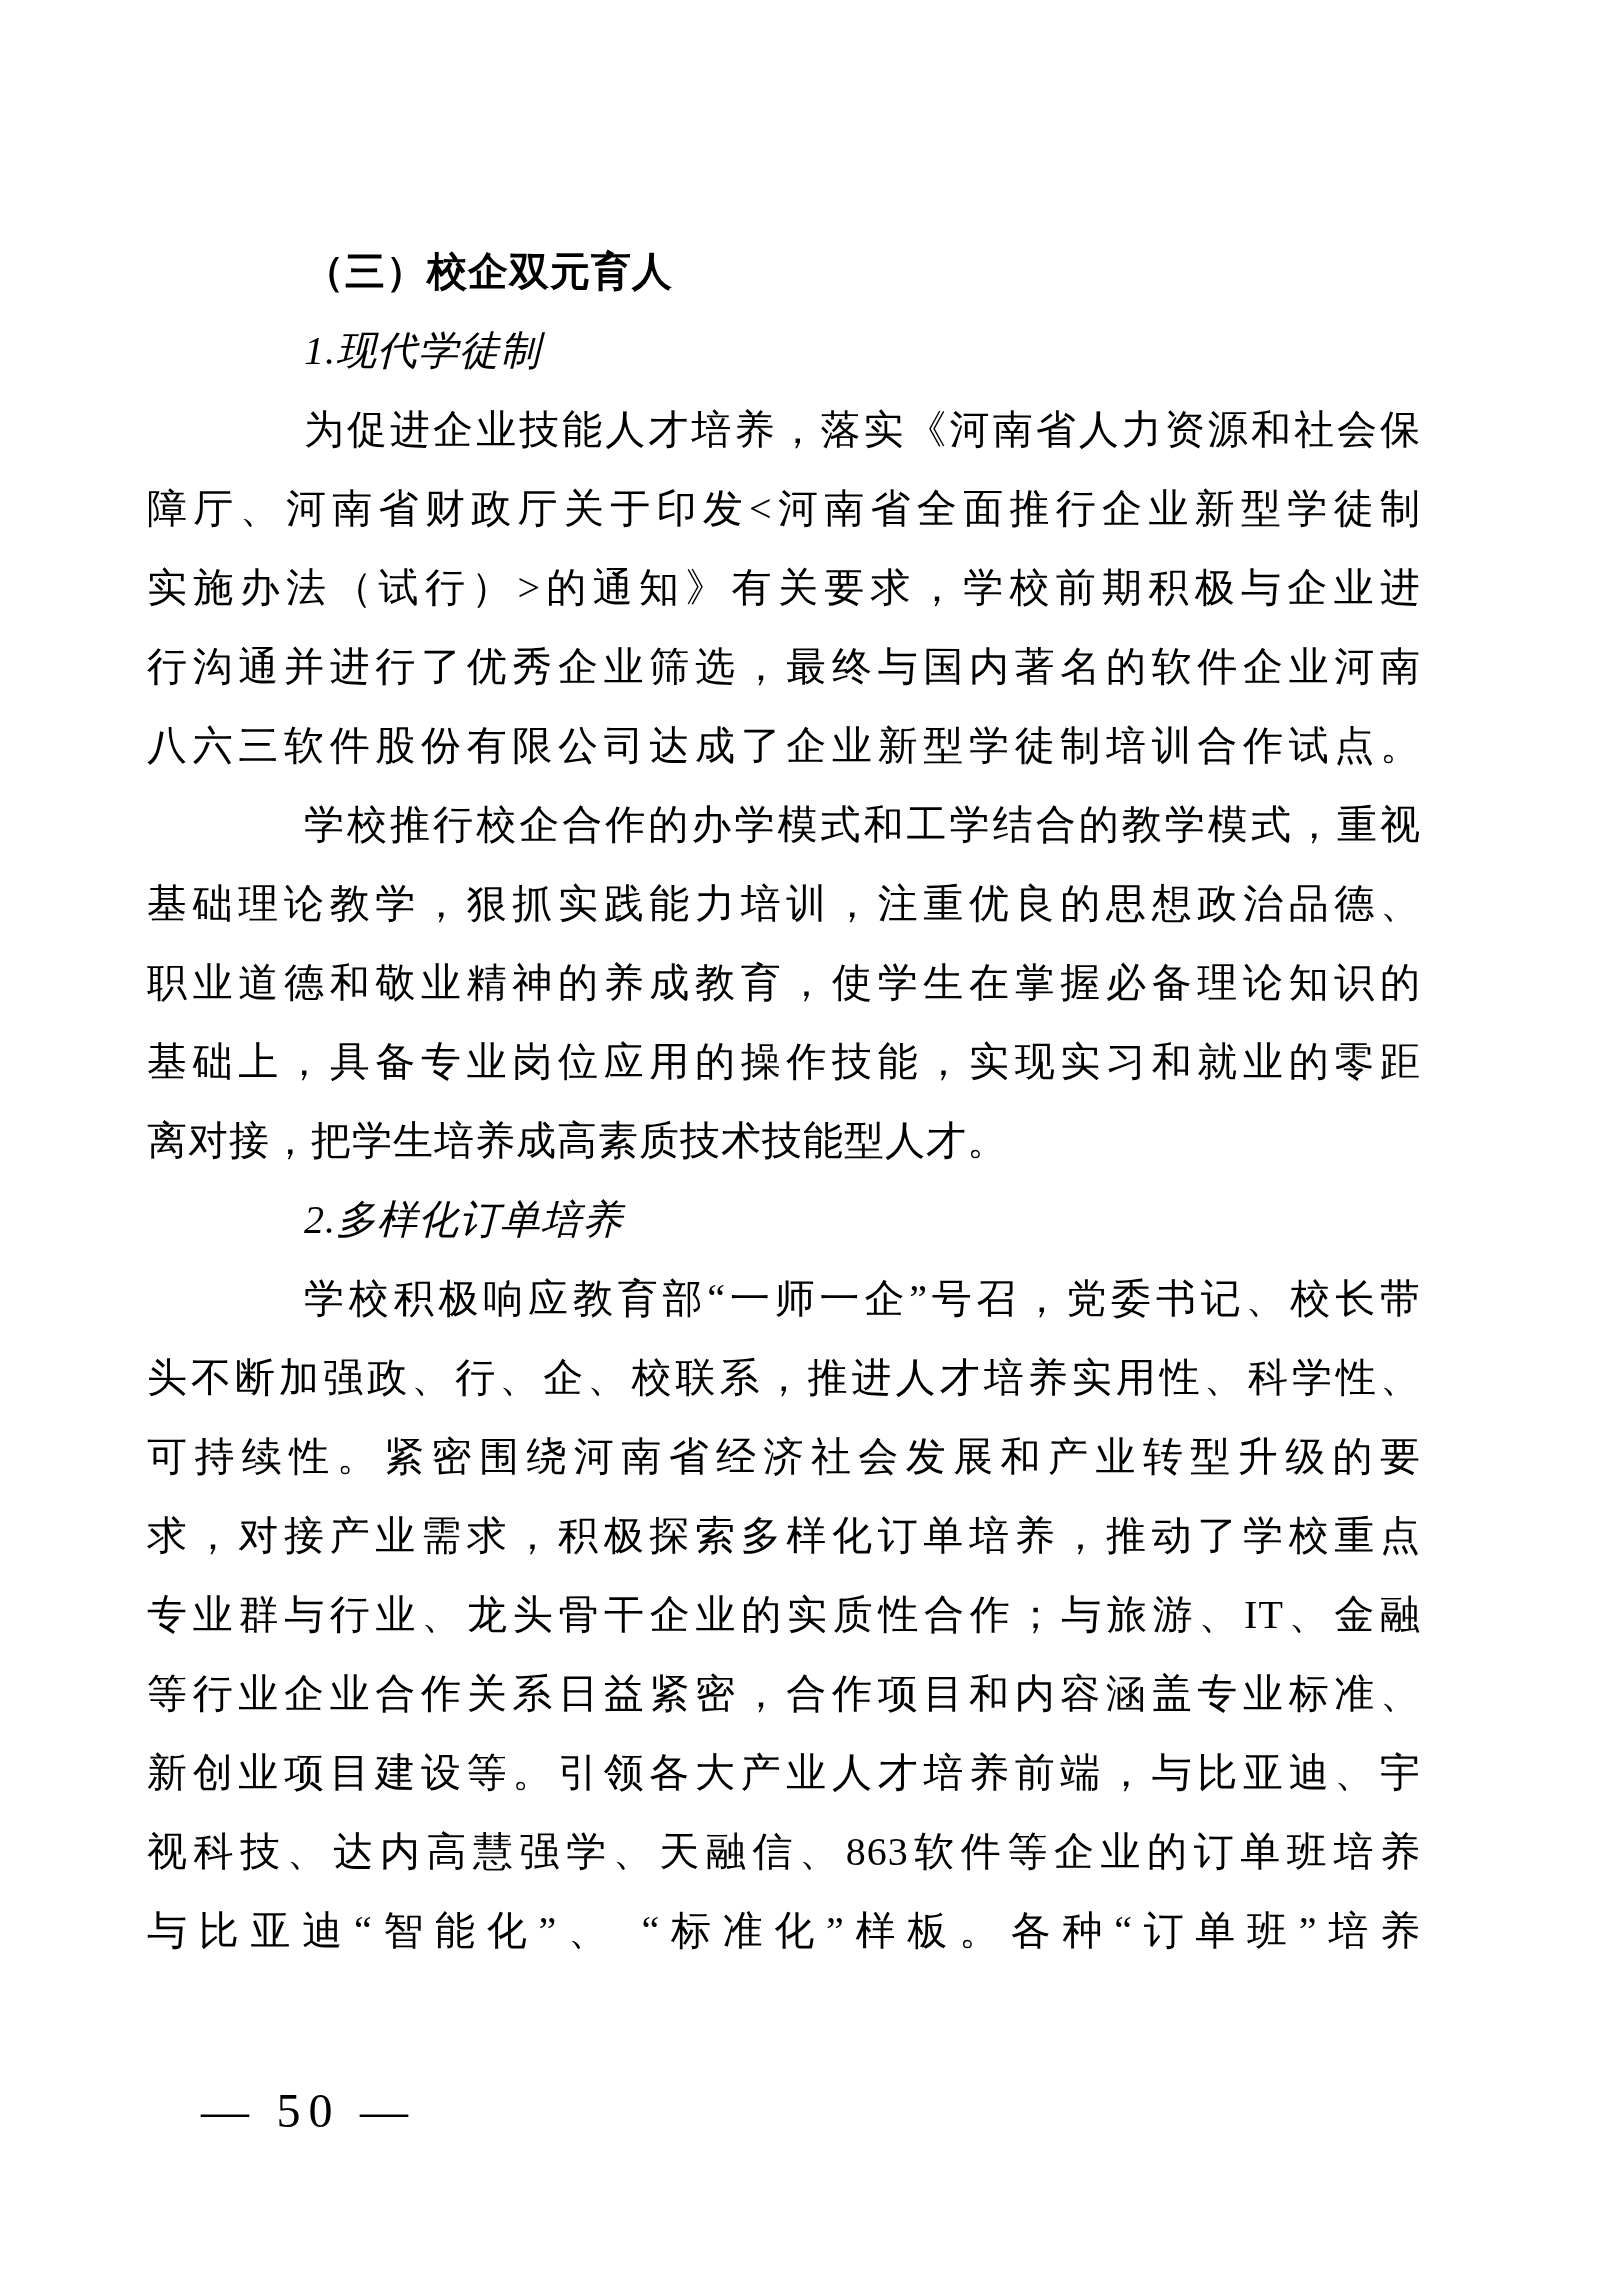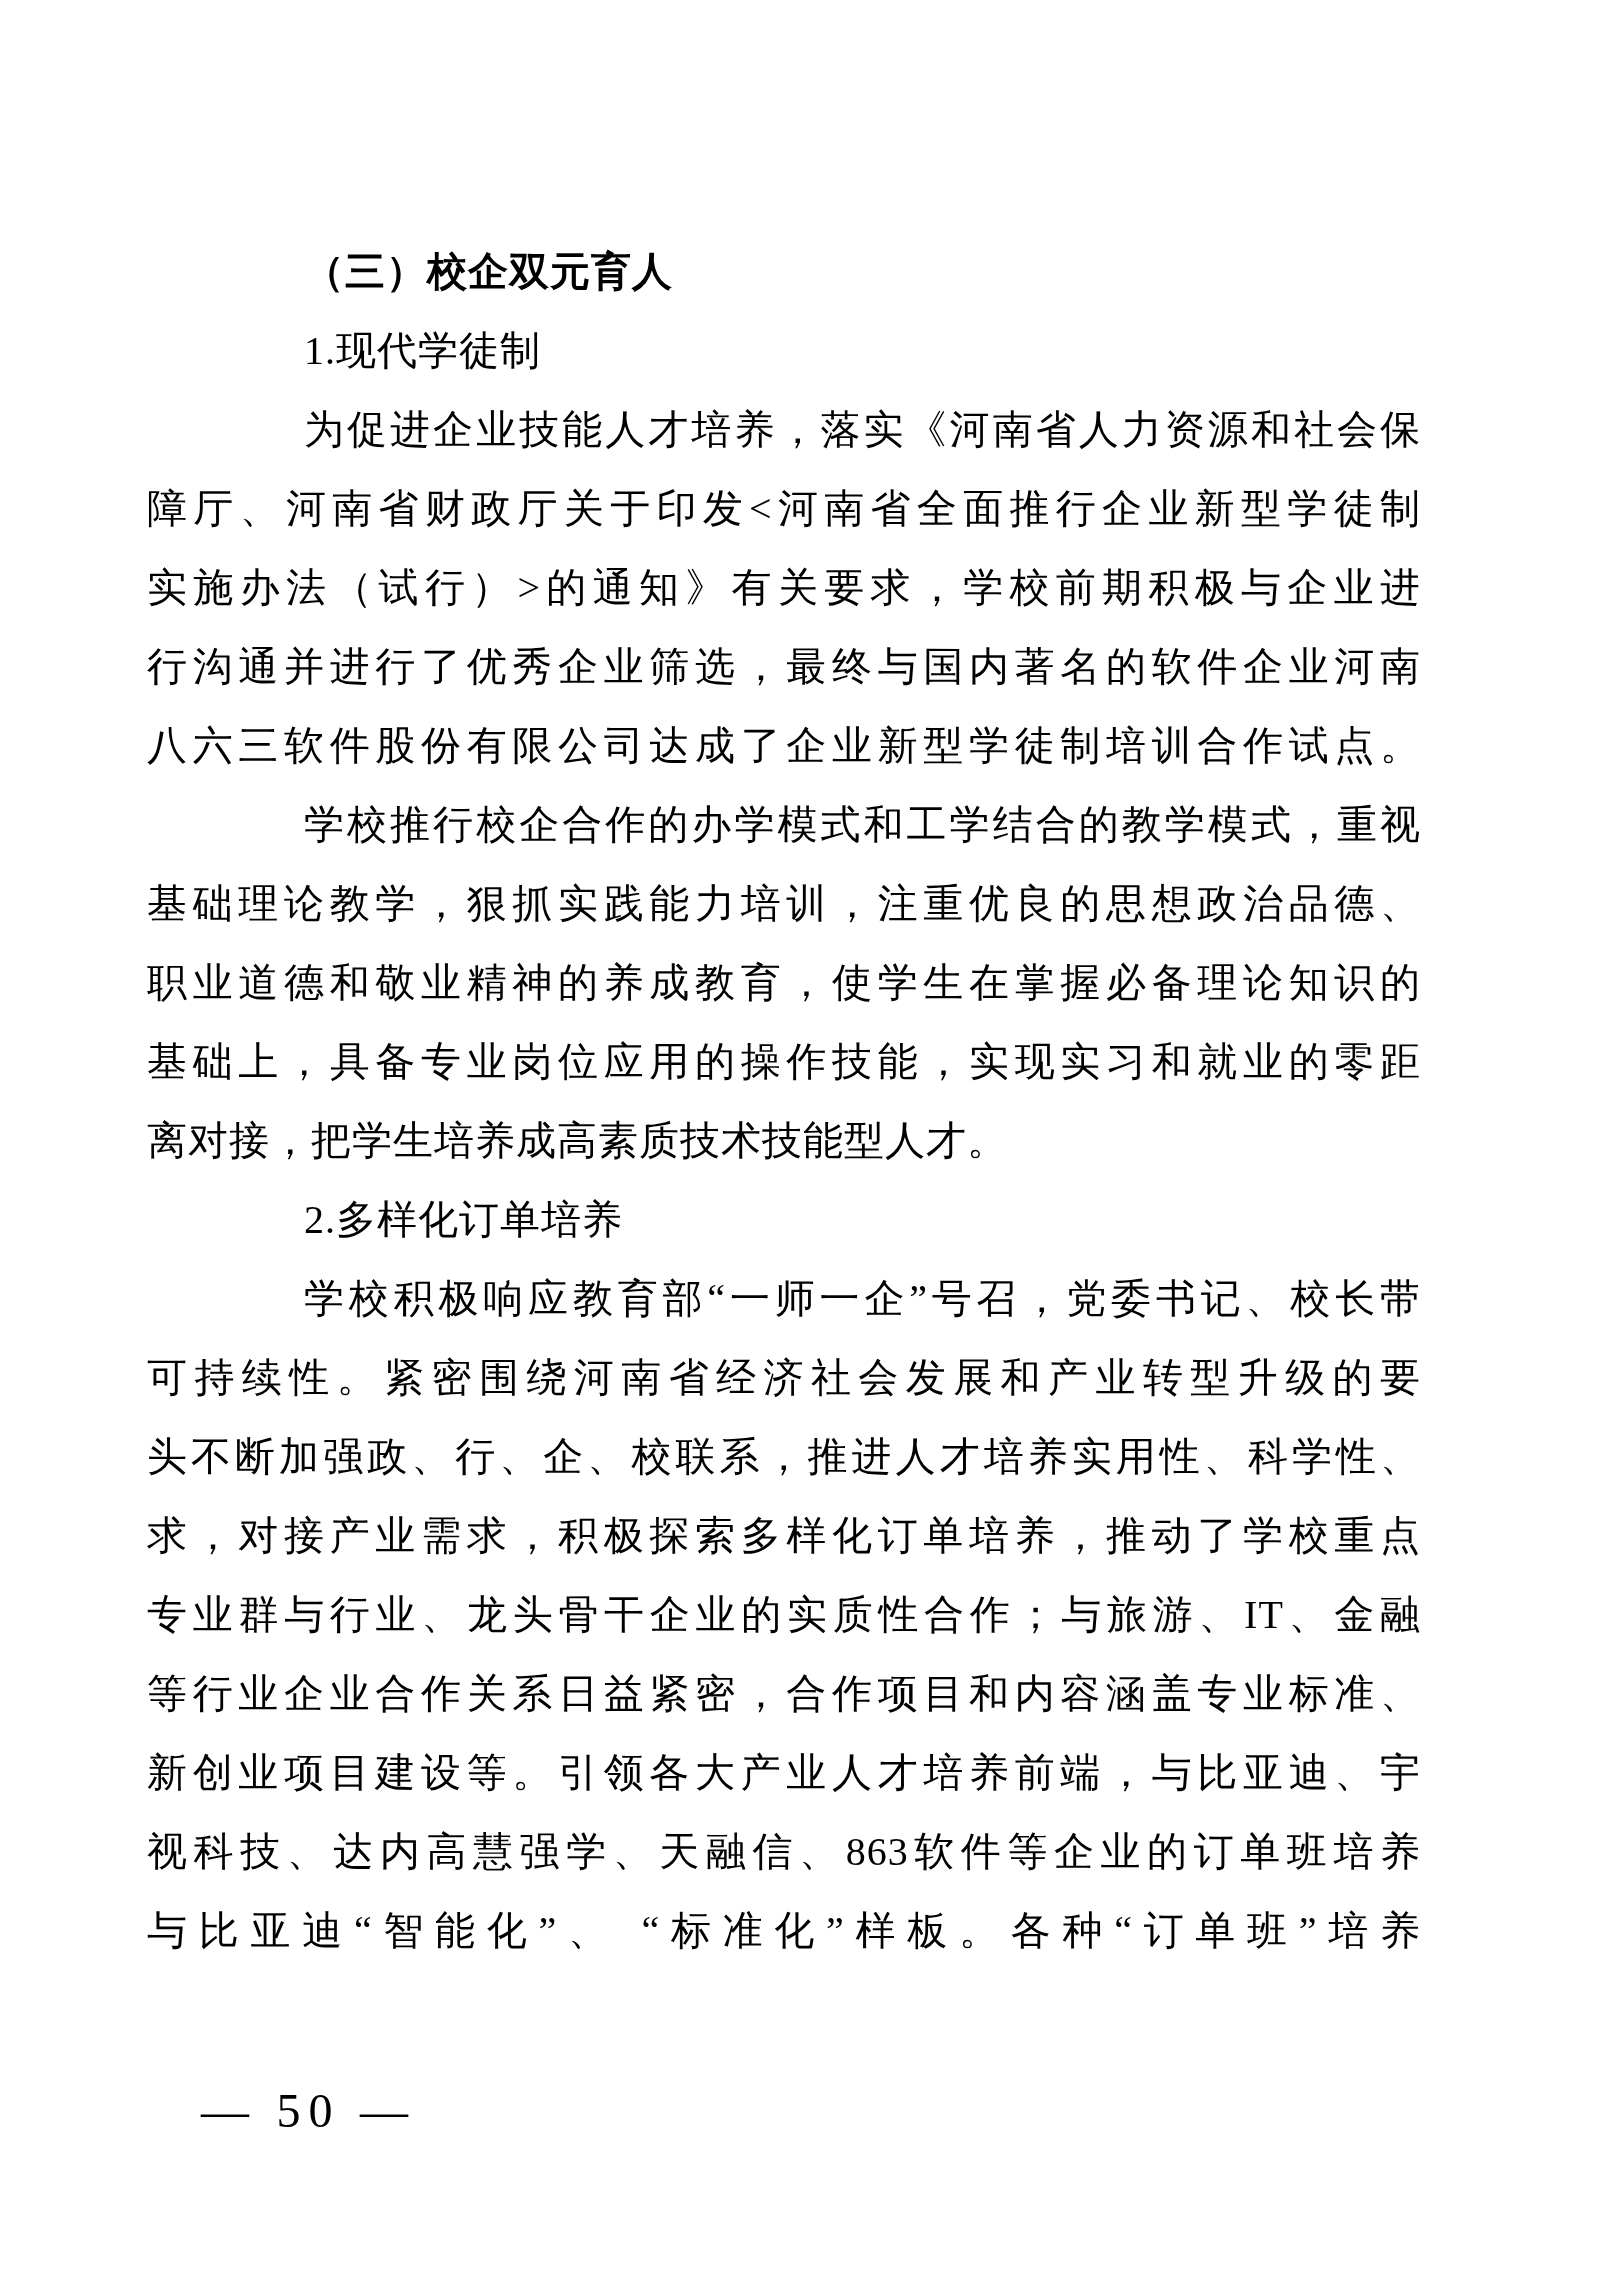--- a/index.html
+++ b/index.html
@@ -38,20 +38,21 @@
     text-align-last: justify;
   }
   .line.indent {
     text-indent: 157px;
   }
   .line.heading {
     font-weight: bold;
   }
   .line.subheading {
     font-weight: normal;
+    font-style: italic;
   }
   .footer {
     position: absolute;
     left: 201px;
     top: 2080px;
     height: 61px;
     line-height: 61px;
     font-size: 48px;
     letter-spacing: 7.8px;
     white-space: nowrap;
@@ -69,22 +70,22 @@
       <div class="line fill">实施办法（试行）&gt;的通知》有关要求，学校前期积极与企业进</div>
       <div class="line fill">行沟通并进行了优秀企业筛选，最终与国内著名的软件企业河南</div>
       <div class="line fill">八六三软件股份有限公司达成了企业新型学徒制培训合作试点。</div>
       <div class="line indent fill">学校推行校企合作的办学模式和工学结合的教学模式，重视</div>
       <div class="line fill">基础理论教学，狠抓实践能力培训，注重优良的思想政治品德、</div>
       <div class="line fill">职业道德和敬业精神的养成教育，使学生在掌握必备理论知识的</div>
       <div class="line fill">基础上，具备专业岗位应用的操作技能，实现实习和就业的零距</div>
       <div class="line">离对接，把学生培养成高素质技术技能型人才。</div>
       <div class="line indent subheading">2.多样化订单培养</div>
       <div class="line indent fill">学校积极响应教育部“一师一企”号召，党委书记、校长带</div>
+      <div class="line fill">头不断加强政、行、企、校联系，推进人才培养实用性、科学性、</div>
       <div class="line fill">可持续性。紧密围绕河南省经济社会发展和产业转型升级的要</div>
-      <div class="line fill">头不断加强政、行、企、校联系，推进人才培养实用性、科学性、</div>
       <div class="line fill">求，对接产业需求，积极探索多样化订单培养，推动了学校重点</div>
       <div class="line fill">专业群与行业、龙头骨干企业的实质性合作；与旅游、IT、金融</div>
       <div class="line fill">等行业企业合作关系日益紧密，合作项目和内容涵盖专业标准、</div>
       <div class="line fill">新创业项目建设等。引领各大产业人才培养前端，与比亚迪、宇</div>
       <div class="line fill">视科技、达内高慧强学、天融信、863软件等企业的订单班培养</div>
       <div class="line fill">与比亚迪“智能化”、 “标准化”样板。各种“订单班”培养</div>
     </div>
   <div class="footer">
     <span>— 50 —</span>
   </div>

